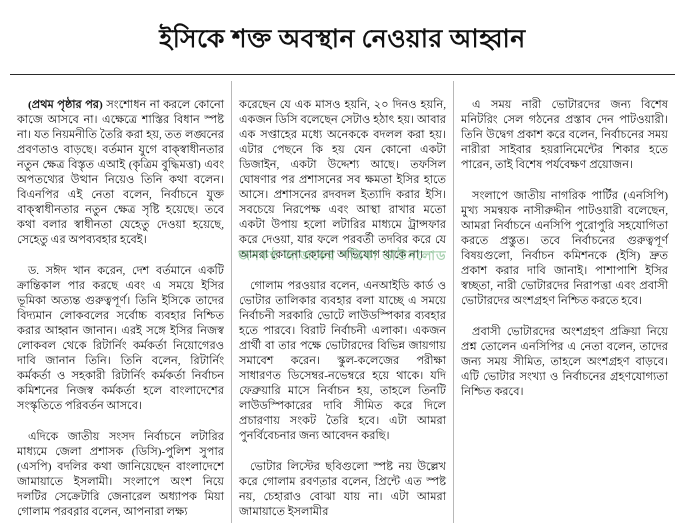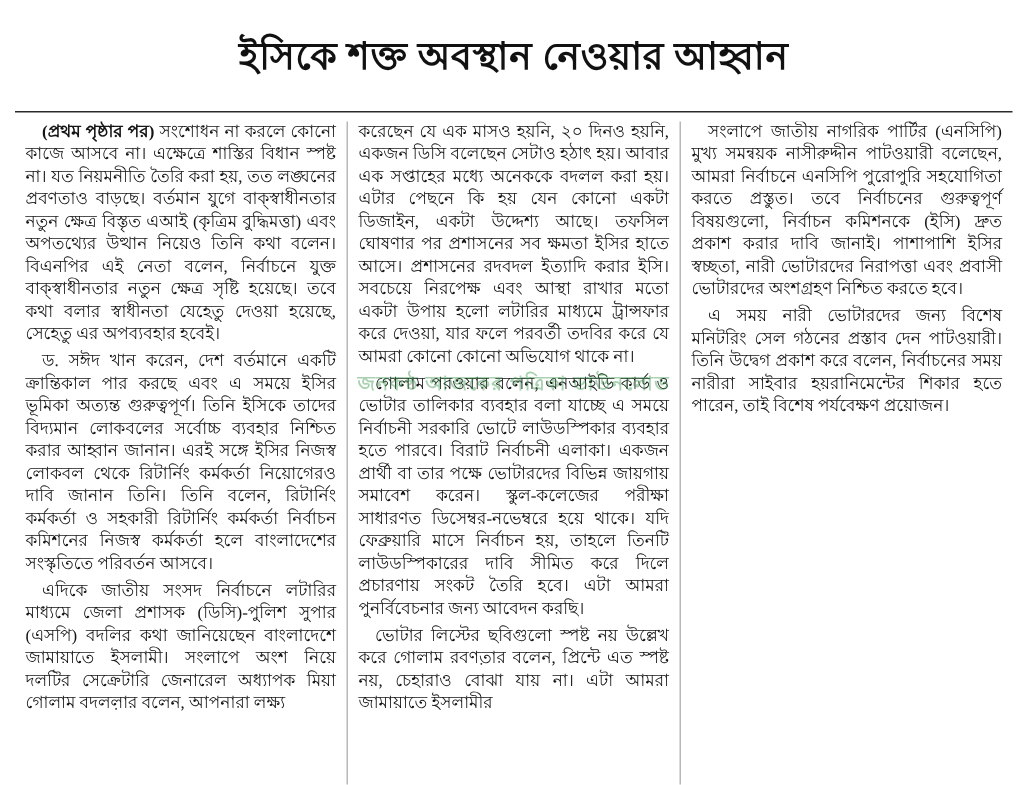--- a/index.html
+++ b/index.html
@@ -53,21 +53,21 @@
     color: #141414;
     padding: 0 7px;
     position: relative;
     overflow: hidden;
     hyphens: none;
   }
   .col + .col {
     border-left: 1px solid #b8b8b8;
   }
   .col p {
-    margin: 0 0 3px 0;
+    margin: 16px 0 3px 0;
   }
   .col p.indent {
     text-indent: 11px;
   }
   .lead-bold {
     font-weight: bold;
   }
   .watermark {
     position: absolute;
     left: 0;
@@ -89,30 +89,31 @@
 <div id="page">
 
   <h1 class="headline">ইসিকে শক্ত অবস্থান নেওয়ার আহ্বান</h1>
   <hr class="rule">
 
   <div class="columns">
 
     <div class="col">
       <p class="indent"><span class="lead-bold">(প্রথম পৃষ্ঠার পর)</span> <span>সংশোধন না করলে কোনো কাজে আসবে না। এক্ষেত্রে শাস্তির বিধান স্পষ্ট না। যত নিয়মনীতি তৈরি করা হয়, তত লঙ্ঘনের প্রবণতাও বাড়ছে। বর্তমান যুগে বাক্স্বাধীনতার নতুন ক্ষেত্র বিস্তৃত এআই (কৃত্রিম বুদ্ধিমত্তা) এবং অপতথ্যের উত্থান নিয়েও তিনি কথা বলেন। বিএনপির এই নেতা বলেন, নির্বাচনে যুক্ত বাক্স্বাধীনতার নতুন ক্ষেত্র সৃষ্টি হয়েছে। তবে কথা বলার স্বাধীনতা যেহেতু দেওয়া হয়েছে, সেহেতু এর অপব্যবহার হবেই।</span></p>
       <p class="indent">ড. সঈদ খান করেন, দেশ বর্তমানে একটি ক্রান্তিকাল পার করছে এবং এ সময়ে ইসির ভূমিকা অত্যন্ত গুরুত্বপূর্ণ। তিনি ইসিকে তাদের বিদ্যমান লোকবলের সর্বোচ্চ ব্যবহার নিশ্চিত করার আহ্বান জানান। এরই সঙ্গে ইসির নিজস্ব লোকবল থেকে রিটার্নিং কর্মকর্তা নিয়োগেরও দাবি জানান তিনি। তিনি বলেন, রিটার্নিং কর্মকর্তা ও সহকারী রিটার্নিং কর্মকর্তা নির্বাচন কমিশনের নিজস্ব কর্মকর্তা হলে বাংলাদেশের সংস্কৃতিতে পরিবর্তন আসবে।</p>
-      <p class="indent">এদিকে জাতীয় সংসদ নির্বাচনে লটারির মাধ্যমে জেলা প্রশাসক (ডিসি)-পুলিশ সুপার (এসপি) বদলির কথা জানিয়েছেন বাংলাদেশে জামায়াতে ইসলামী। সংলাপে অংশ নিয়ে দলটির সেক্রেটারি জেনারেল অধ্যাপক মিয়া গোলাম বদলল়ার বলেন, আপনারা লক্ষ্য</p>
+      <p class="indent">এদিকে জাতীয় সংসদ নির্বাচনে লটারির মাধ্যমে জেলা প্রশাসক (ডিসি)-পুলিশ সুপার (এসপি) বদলির কথা জানিয়েছেন বাংলাদেশে জামায়াতে ইসলামী। সংলাপে অংশ নিয়ে দলটির সেক্রেটারি জেনারেল অধ্যাপক মিয়া গোলাম পরবর়ার বলেন, আপনারা লক্ষ্য</p>
     </div>
 
     <div class="col">
       <p>করেছেন যে এক মাসও হয়নি, ২০ দিনও হয়নি, একজন ডিসি বলেছেন সেটাও হঠাৎ হয়। আবার এক সপ্তাহের মধ্যে অনেককে বদলল করা হয়। এটার পেছনে কি হয় যেন কোনো একটা ডিজাইন, একটা উদ্দেশ্য আছে। তফসিল ঘোষণার পর প্রশাসনের সব ক্ষমতা ইসির হাতে আসে। প্রশাসনের রদবদল ইত্যাদি করার ইসি। সবচেয়ে নিরপেক্ষ এবং আস্থা রাখার মতো একটা উপায় হলো লটারির মাধ্যমে ট্রান্সফার করে দেওয়া, যার ফলে পরবর্তী তদবির করে যে আমরা কোনো কোনো অভিযোগ থাকে না।</p>
       <p class="indent">গোলাম পরওয়ার বলেন, এনআইডি কার্ড ও ভোটার তালিকার ব্যবহার বলা যাচ্ছে এ সময়ে নির্বাচনী সরকারি ভোটে লাউডস্পিকার ব্যবহার হতে পারবে। বিরাট নির্বাচনী এলাকা। একজন প্রার্থী বা তার পক্ষে ভোটারদের বিভিন্ন জায়গায় সমাবেশ করেন। স্কুল-কলেজের পরীক্ষা সাধারণত ডিসেম্বর-নভেম্বরে হয়ে থাকে। যদি ফেব্রুয়ারি মাসে নির্বাচন হয়, তাহলে তিনটি লাউডস্পিকারের দাবি সীমিত করে দিলে প্রচারণায় সংকট তৈরি হবে। এটা আমরা পুনর্বিবেচনার জন্য আবেদন করছি।</p>
       <p class="indent">ভোটার লিস্টের ছবিগুলো স্পষ্ট নয় উল্লেখ করে গোলাম রবণত়ার বলেন, প্রিন্টে এত স্পষ্ট নয়, চেহারাও বোঝা যায় না। এটা আমরা জামায়াতে ইসলামীর</p>
     </div>
 
     <div class="col">
+      <p class="indent">এ সময় নারী ভোটারদের জন্য বিশেষ মনিটরিং সেল গঠনের প্রস্তাব দেন পাটওয়ারী। তিনি উদ্বেগ প্রকাশ করে বলেন, নির্বাচনের সময় নারীরা সাইবার হয়রানিমেন্টের শিকার হতে পারেন, তাই বিশেষ পর্যবেক্ষণ প্রয়োজন।</p>
       <p class="indent">সংলাপে জাতীয় নাগরিক পার্টির (এনসিপি) মুখ্য সমন্বয়ক নাসীরুদ্দীন পাটওয়ারী বলেছেন, আমরা নির্বাচনে এনসিপি পুরোপুরি সহযোগিতা করতে প্রস্তুত। তবে নির্বাচনের গুরুত্বপূর্ণ বিষয়গুলো, নির্বাচন কমিশনকে (ইসি) দ্রুত প্রকাশ করার দাবি জানাই। পাশাপাশি ইসির স্বচ্ছতা, নারী ভোটারদের নিরাপত্তা এবং প্রবাসী ভোটারদের অংশগ্রহণ নিশ্চিত করতে হবে।</p>
-      <p class="indent">এ সময় নারী ভোটারদের জন্য বিশেষ মনিটরিং সেল গঠনের প্রস্তাব দেন পাটওয়ারী। তিনি উদ্বেগ প্রকাশ করে বলেন, নির্বাচনের সময় নারীরা সাইবার হয়রানিমেন্টের শিকার হতে পারেন, তাই বিশেষ পর্যবেক্ষণ প্রয়োজন।</p>
+      <p class="indent">প্রবাসী ভোটারদের অংশগ্রহণ প্রক্রিয়া নিয়ে প্রশ্ন তোলেন এনসিপির এ নেতা বলেন, তাদের জন্য সময় সীমিত, তাহলে অংশগ্রহণ বাড়বে। এটি ভোটার সংখ্যা ও নির্বাচনের গ্রহণযোগ্যতা নিশ্চিত করবে।</p>
     </div>
 
   </div>
 
   <div class="watermark">জনকন্ঠ আজকের পত্রিকা ডাউনলোড</div>
 </div>
 
 </body></html>

